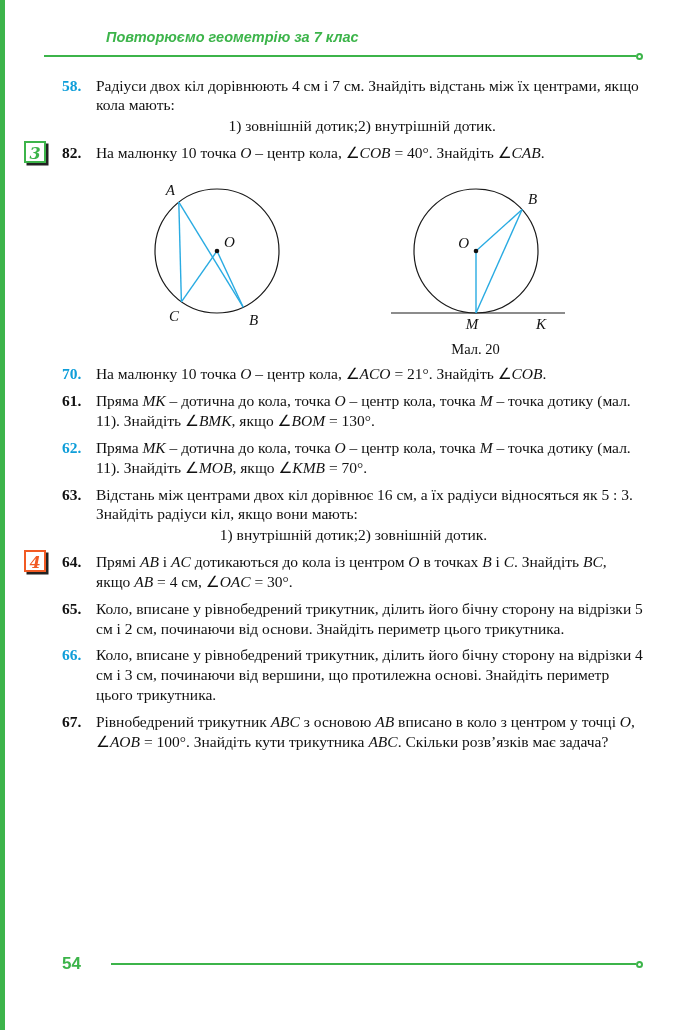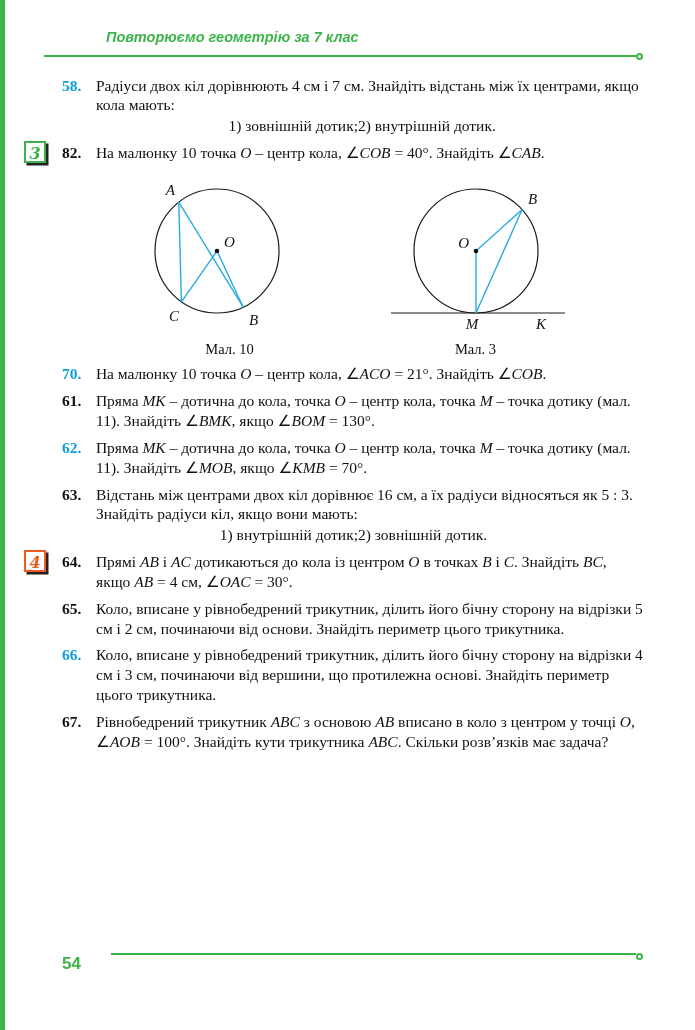--- a/index.html
+++ b/index.html
@@ -42,21 +42,21 @@
   
   .figs{display:flex;justify-content:center;gap:56px;margin:8px 0 6px;}
   .fig{margin:0;text-align:center;}
   .fig svg{display:block;}
   .figcap{font-size:14.5px;margin-top:5px;}
   svg .lbl{font-family:"Liberation Serif",serif;font-style:italic;font-size:15px;fill:var(--ink);}
   svg .outline{fill:none;stroke:#1a1a1a;stroke-width:1.2;}
   svg .c-line{stroke:var(--cyan);stroke-width:1.4;}
   svg .tangent{stroke:#1a1a1a;stroke-width:1.2;}
   
-  .footer{position:absolute;left:0;right:0;bottom:55px;display:flex;align-items:flex-start;padding:0 52px 0 62px;}
+  .footer{position:absolute;left:0;right:0;bottom:55px;display:flex;align-items:center;padding:0 52px 0 62px;}
   .page-num{
     font-family:"Liberation Sans",sans-serif;font-weight:bold;color:var(--green);
     font-size:17px;margin-right:30px;
   }
 </style>
 </head>
 <body>
 
 <div class="left-bar"></div>
 
@@ -92,37 +92,36 @@
         <line class="c-line" x1="43.8" y1="31.1" x2="46.4" y2="130.8"></line>
         <line class="c-line" x1="43.8" y1="31.1" x2="108.2" y2="136.2"></line>
         <line class="c-line" x1="82" y1="80" x2="46.4" y2="130.8"></line>
         <line class="c-line" x1="82" y1="80" x2="108.2" y2="136.2"></line>
         <circle cx="82" cy="80" r="2.3" fill="#111"></circle>
         <text class="lbl" x="40" y="24" text-anchor="end">A</text>
         <text class="lbl" x="89" y="76" text-anchor="start">O</text>
         <text class="lbl" x="44" y="150" text-anchor="end">C</text>
         <text class="lbl" x="114" y="154" text-anchor="start">B</text>
       </svg>
-      <figcaption class="figcap">Мал. 10</figcaption>
     </figure>
 
     <figure class="fig">
       <svg width="190" height="164" viewBox="0 0 190 164">
         <circle class="outline" cx="95" cy="80" r="62"></circle>
         <line class="tangent" x1="10" y1="142" x2="184" y2="142"></line>
         <line class="c-line" x1="95" y1="80" x2="141.1" y2="38.5"></line>
         <line class="c-line" x1="95" y1="80" x2="95" y2="142"></line>
         <line class="c-line" x1="95" y1="142" x2="141.1" y2="38.5"></line>
         <circle cx="95" cy="80" r="2.3" fill="#111"></circle>
         <text class="lbl" x="147" y="33" text-anchor="start">B</text>
         <text class="lbl" x="88" y="77" text-anchor="end">O</text>
         <text class="lbl" x="91" y="158" text-anchor="middle">M</text>
         <text class="lbl" x="160" y="158" text-anchor="middle">K</text>
       </svg>
-      <figcaption class="figcap">Мал. 3</figcaption>
+      <figcaption class="figcap">Мал. 20</figcaption>
     </figure>
   </div>
 
   <div class="prob">
     <span class="num c-blue">70.</span>
     <span class="ptext">На малюнку 10 точка <i>O</i> – центр кола, ∠<i>ACO</i> = 21°. Знайдіть ∠<i>COB</i>.</span>
   </div>
 
   <div class="prob">
     <span class="num">61.</span>

